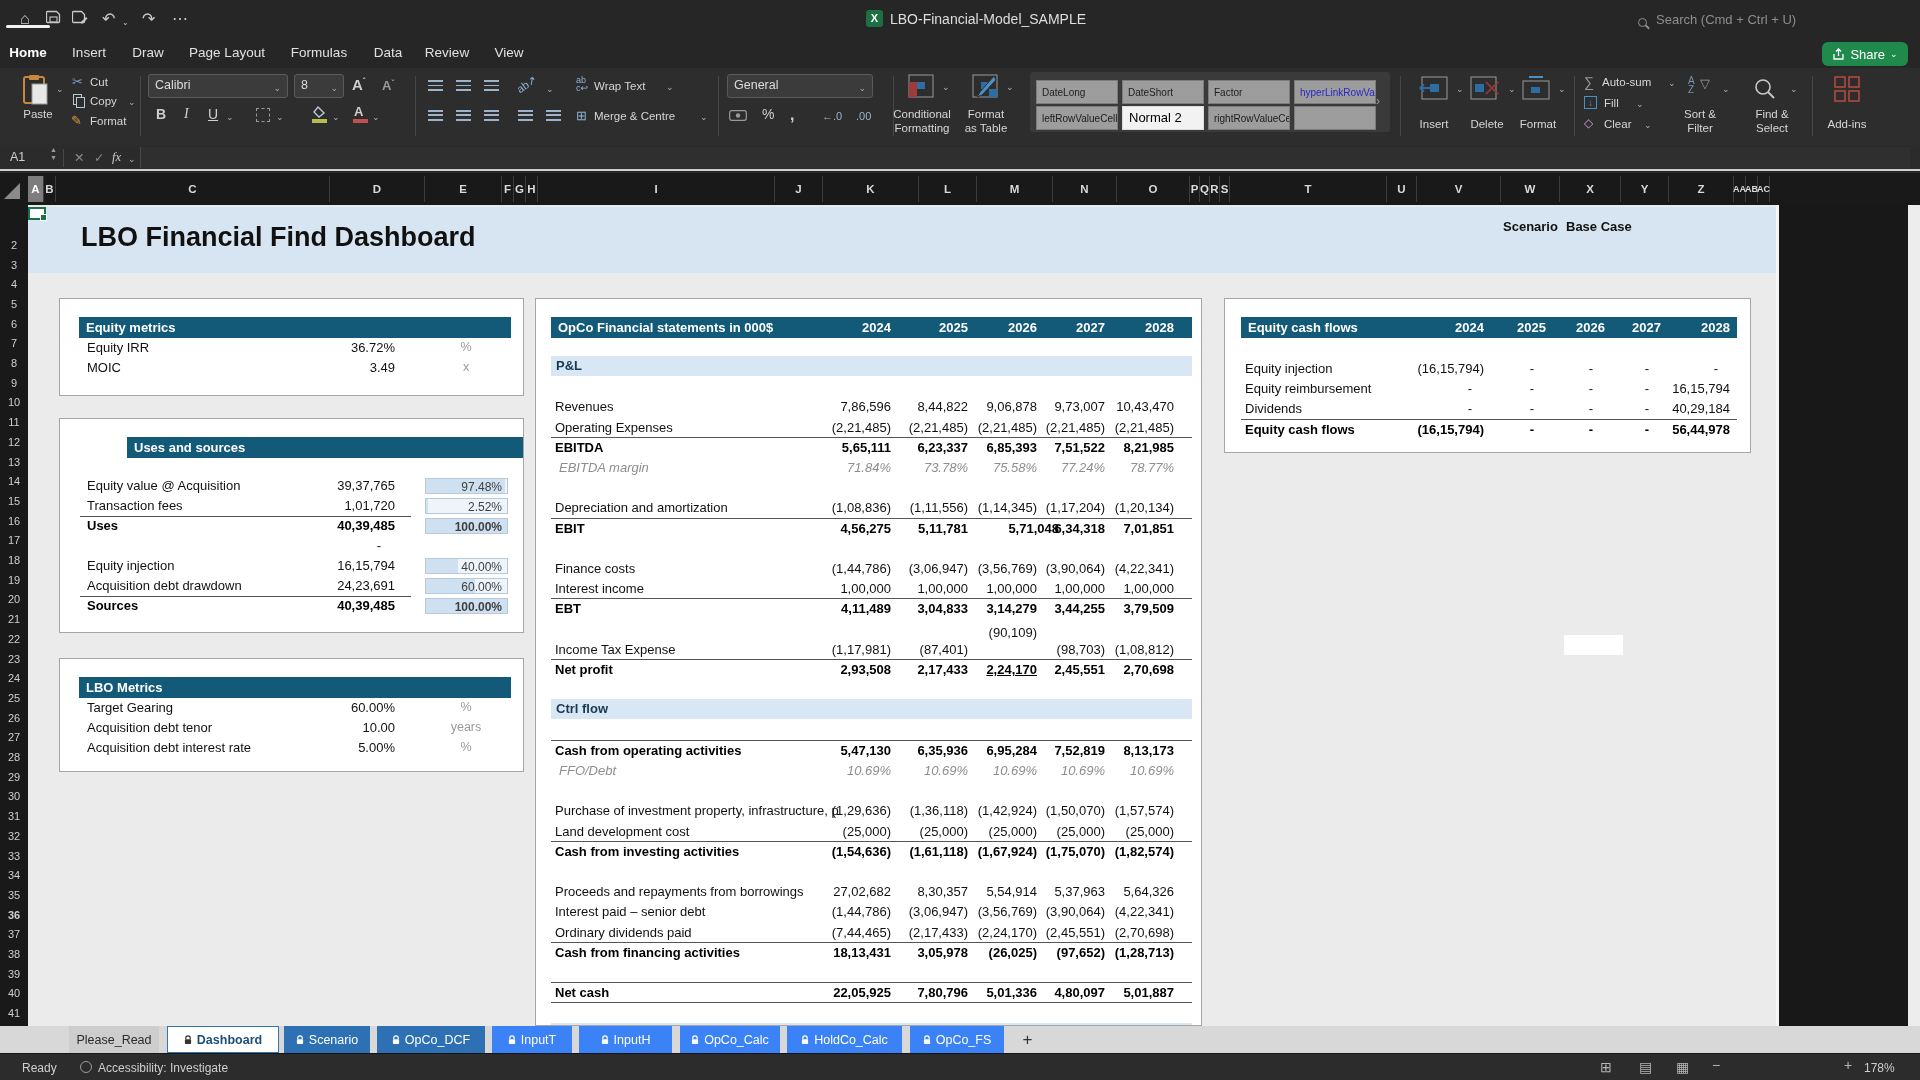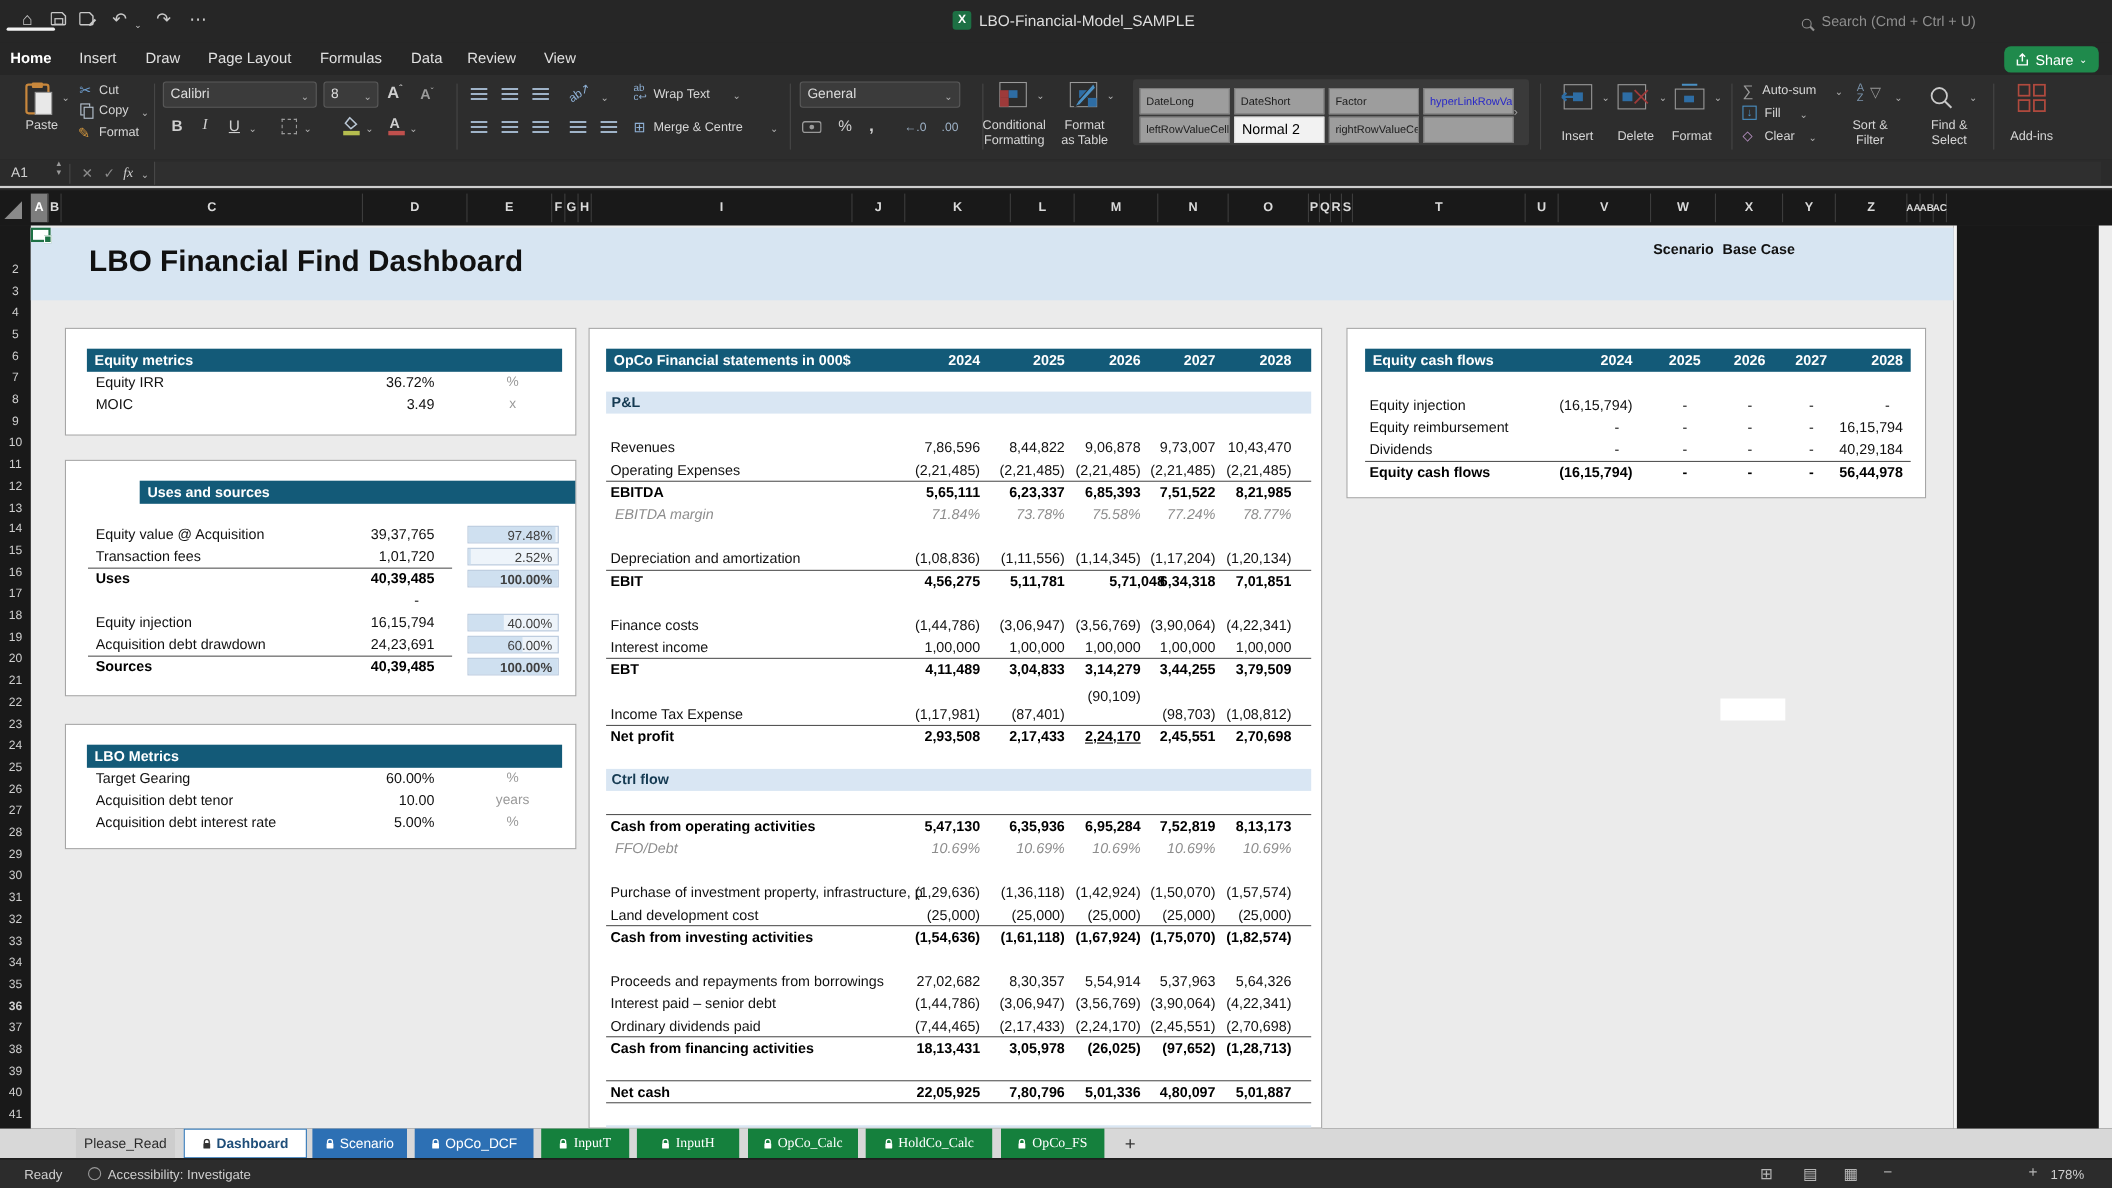--- a/index.html
+++ b/index.html
@@ -81,21 +81,21 @@
   .pcttxt { position:absolute; right:5px; top:1px; font-size:12px; color:#3f3f3f; }
   .yearlbl { position:absolute; font-size:13px; font-weight:bold; color:#fff; text-align:right; }
   #straycell { position:absolute; left:1564px; top:635px; width:59px; height:20px; background:#fff; }
   
   #tabstrip { position:absolute; left:0; top:1026px; width:1920px; height:27px; background:#d8d8d8; }
   .sheettab { position:absolute; top:0; height:27px; display:flex; align-items:center; justify-content:center;
     gap:5px; font-size:12.5px; }
   .sheettab.plain { background:#cdcdcd; color:#2b2b2b; }
   .sheettab.active { background:#ffffff; color:#1f4e79; font-weight:bold; border:1px solid #2e75b6; }
   .sheettab.blue { background:#2d70b4; color:#fff; }
-  .sheettab.slate { background:#15803d; color:#fff;font-family:Liberation Serif, serif; }
+  .sheettab.slate { background:#3b82f6; color:#fff; }
   #addtab { position:absolute; left:1014px; top:0; width:27px; height:27px; font-size:17px; color:#333;
     display:flex; align-items:center; justify-content:center; }
   #statusbar { position:absolute; left:0; top:1053px; width:1920px; height:27px; background:#2c2c2c;
     border-top:1px solid #151515; }
   #statusbar .t { position:absolute; top:7px; font-size:12px; color:#cfcfcf; }
   .sicon { position:absolute; top:5px; font-size:14px; color:#b5b5b5; }
   .acircle { position:absolute; top:7px; width:12px; height:12px; border:1.3px solid #9a9a9a; border-radius:50%; }
   svg { display:block; }
 </style>
 </head>

